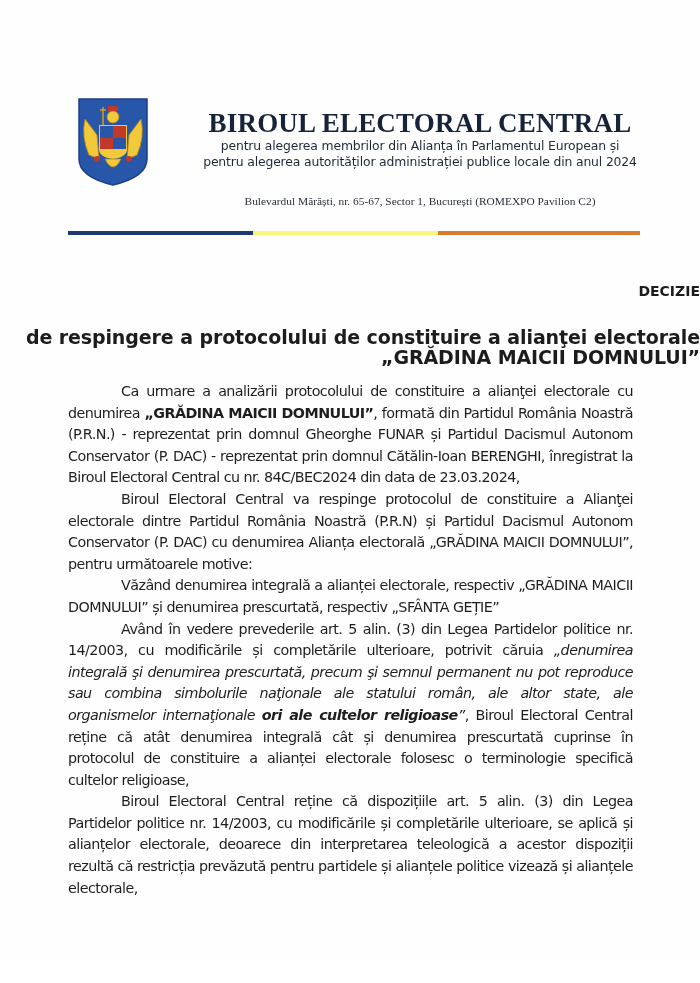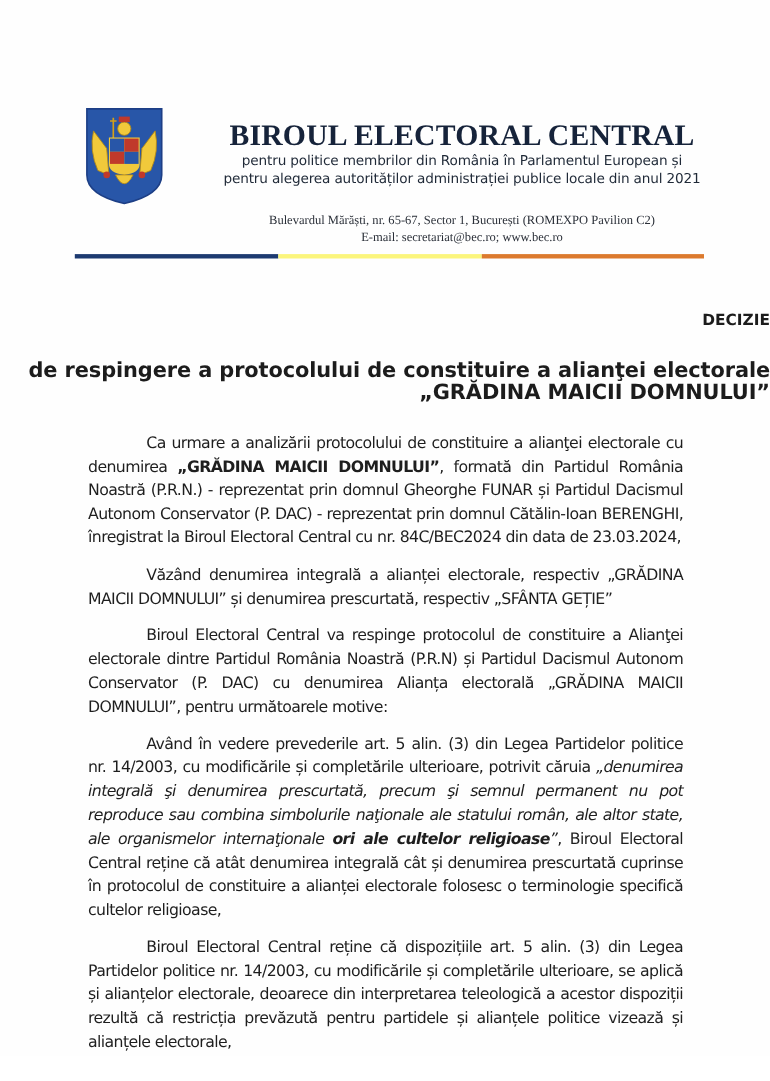--- a/index.html
+++ b/index.html
@@ -16,21 +16,21 @@
   .tricolor { position: absolute; top: 231px; height: 4px; }
   .tc-blue { left: 68px; width: 185px; background: #1d3a70; }
   .tc-yellow { left: 253px; width: 185px; background: #fbf57c; }
   .tc-orange { left: 438px; width: 202px; background: #dc7a2e; }
 
   .decision { position: absolute; left: 0; width: 700px; text-align: right; font-family: "DejaVu Sans", sans-serif; font-weight: bold; color: #1c1c1c; }
   .decision-title { top: 283px; font-size: 14px; }
   .decision-sub { top: 327px; font-size: 19px; line-height: 20px; letter-spacing: -0.1px; }
 
   .body { position: absolute; left: 68px; top: 381px; width: 565px; font-family: "DejaVu Sans", sans-serif; font-size: 14.3px; line-height: 21.6px; color: #1e1e1e; text-align: justify; letter-spacing: -0.55px; }
-  .body p { margin: 12px; text-indent: 53px; }
+  .body p { margin: 0; text-indent: 53px; }
   .body b { font-weight: bold; }
   .body i { }
 </style>
 </head>
 <body>
 
 <div class="page">
 
   <svg class="crest" viewBox="0 0 72 90">
     <path d="M2 2 H70 V62 Q70 80 36 88 Q2 80 2 62 Z" fill="#2856a8" stroke="#1d3f86" stroke-width="1.5"></path>
@@ -46,39 +46,38 @@
     <rect x="23" y="41" width="13" height="11" fill="#c0392b"></rect>
     <rect x="36" y="41" width="13" height="11" fill="#2856a8"></rect>
     <path d="M30 52 L36 62 L42 52 Z" fill="#f1c93b"></path>
     <path d="M28 62 Q36 78 44 62 Z" fill="#f1c93b" stroke="#b48a16" stroke-width="0.8"></path>
     <circle cx="20" cy="62" r="3" fill="#c0392b"></circle>
     <circle cx="52" cy="62" r="3" fill="#c0392b"></circle>
   </svg>
 
   <div class="header-text">
     <div class="title">BIROUL ELECTORAL CENTRAL</div>
-    <div class="subtitle">pentru politice membrilor din România în Parlamentul European și</div>
-    <div class="subtitle">pentru alegerea autorităților administrației publice locale din anul 2021</div>
+    <div class="subtitle">pentru alegerea membrilor din Alianța în Parlamentul European și</div>
+    <div class="subtitle">pentru alegerea autorităților administrației publice locale din anul 2024</div>
     <div class="contact">
       <div>Bulevardul Mărăști, nr. 65-67, Sector 1, București (ROMEXPO Pavilion C2)</div>
-      <div>E-mail: secretariat@bec.ro; www.bec.ro</div>
     </div>
   </div>
 
   <div class="tricolor tc-blue"></div>
   <div class="tricolor tc-yellow"></div>
   <div class="tricolor tc-orange"></div>
 
   <div class="decision decision-title">DECIZIE</div>
   <div class="decision decision-sub">
     <div>de respingere a protocolului de constituire a alianţei electorale</div>
     <div>„GRĂDINA MAICII DOMNULUI”</div>
   </div>
 
   <div class="body">
     <p><span>Ca urmare a analizării protocolului de constituire a alianţei electorale cu denumirea </span><b>„GRĂDINA MAICII DOMNULUI”</b><span>, formată din Partidul România Noastră (P.R.N.) - reprezentat prin domnul Gheorghe FUNAR și Partidul Dacismul Autonom Conservator (P. DAC) - reprezentat prin domnul Cătălin-Ioan BERENGHI, înregistrat la Biroul Electoral Central cu nr. 84C/BEC2024 din data de 23.03.2024,</span></p>
+    <p>Biroul Electoral Central va respinge protocolul de constituire a Alianţei electorale dintre Partidul România Noastră (P.R.N) și Partidul Dacismul Autonom Conservator (P. DAC) cu denumirea Alianța electorală „GRĂDINA MAICII DOMNULUI”, pentru următoarele motive:</p>
     <p>Văzând denumirea integrală a alianței electorale, respectiv „GRĂDINA MAICII DOMNULUI” și denumirea prescurtată, respectiv „SFÂNTA GEȚIE”</p>
-    <p>Biroul Electoral Central va respinge protocolul de constituire a Alianţei electorale dintre Partidul România Noastră (P.R.N) și Partidul Dacismul Autonom Conservator (P. DAC) cu denumirea Alianța electorală „GRĂDINA MAICII DOMNULUI”, pentru următoarele motive:</p>
     <p><span>Având în vedere prevederile art. 5 alin. (3) din Legea Partidelor politice nr. 14/2003, cu modificările și completările ulterioare, potrivit căruia </span><i>„denumirea integrală şi denumirea prescurtată, precum şi semnul permanent nu pot reproduce sau combina simbolurile naţionale ale statului român, ale altor state, ale organismelor internaţionale </i><i><b>ori ale cultelor religioase</b></i><i>”</i><span>, Biroul Electoral Central reține că atât denumirea integrală cât și denumirea prescurtată cuprinse în protocolul de constituire a alianței electorale folosesc o terminologie specifică cultelor religioase,</span></p>
     <p>Biroul Electoral Central reține că dispozițiile art. 5 alin. (3) din Legea Partidelor politice nr. 14/2003, cu modificările și completările ulterioare, se aplică și alianțelor electorale, deoarece din interpretarea teleologică a acestor dispoziții rezultă că restricția prevăzută pentru partidele și alianțele politice vizează și alianțele electorale,</p>
   </div>
 
 </div>
 
 </body></html>

